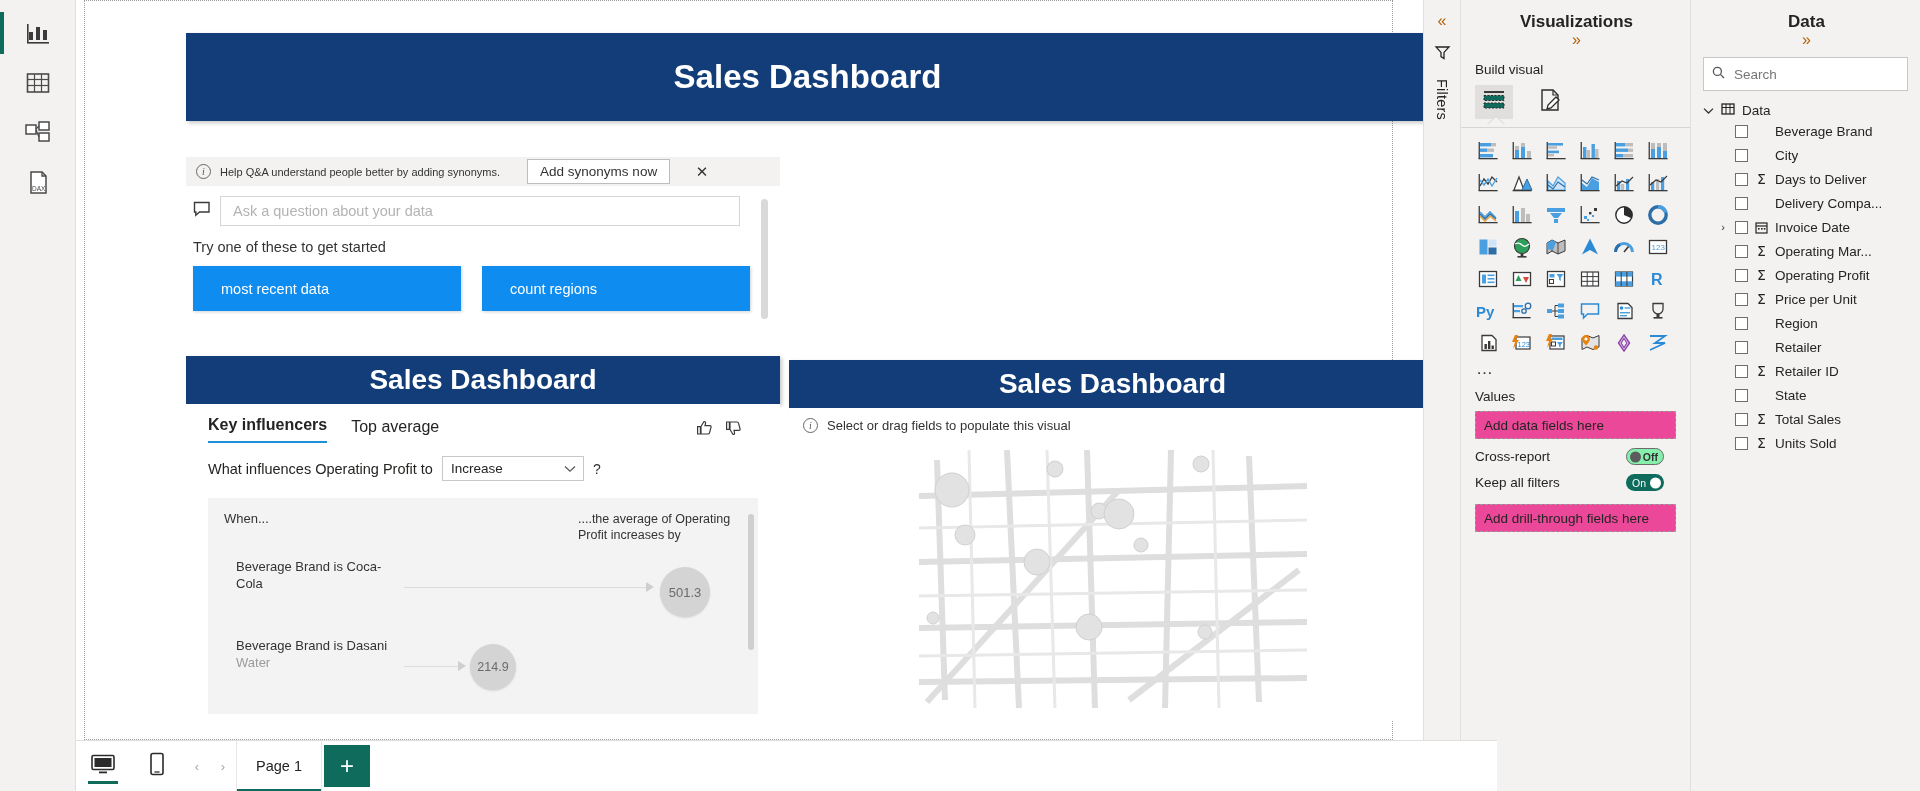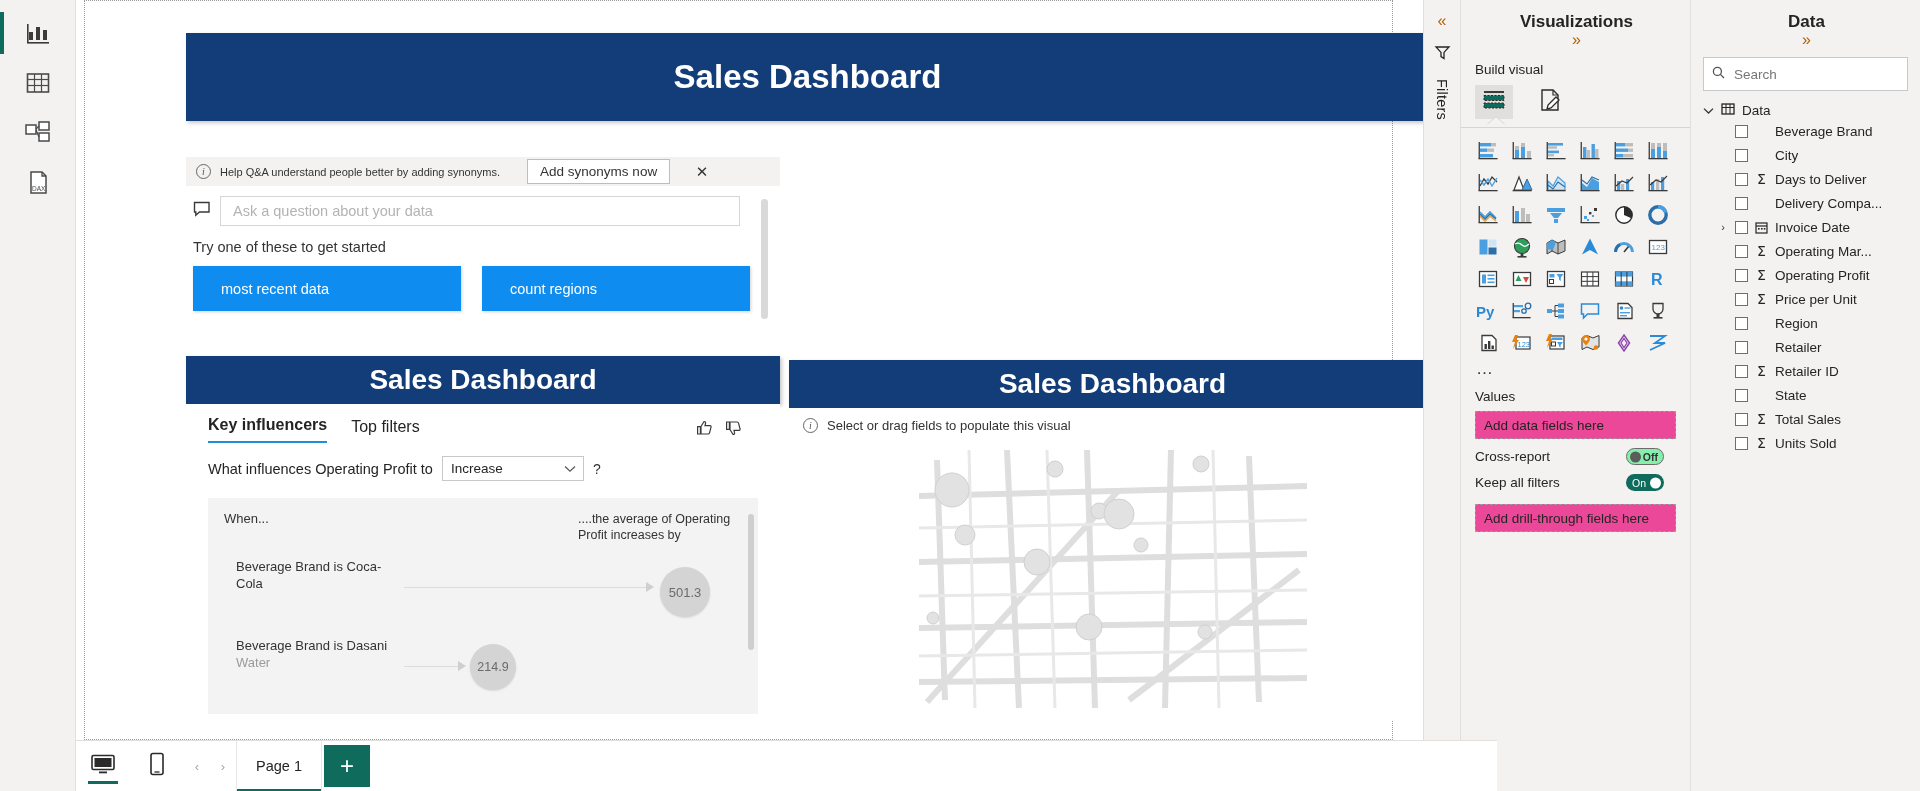--- a/index.html
+++ b/index.html
@@ -375,21 +375,21 @@
         <div class="qna-scroll"></div>
       </div>
 
       <div class="title-banner" id="banner-ki">Sales Dashboard</div>
 
       <div class="title-banner" id="banner-map">Sales Dashboard</div>
 
       <div class="ki">
         <div class="ki-tabs">
           <div class="ki-tab active">Key influencers</div>
-          <div class="ki-tab">Top filters</div>
+          <div class="ki-tab">Top average</div>
         </div>
         <div class="ki-thumbs">
           <span class="thumb-ico">
             <svg width="17" height="16" viewBox="0 0 17 16">
               <path d="M5 6.5 L8 1.5 C9.4 1.5 9.8 2.6 9.5 3.6 L9 5.6 H14 C14.9 5.6 15.3 6.3 15 7.2 L13.6 12.6 C13.4 13.5 12.9 14 12 14 H5 Z M1.6 6.6 H4.4 V14 H1.6 Z" fill="none" stroke="#3a3a3a" stroke-width="1.2"></path>
             </svg>
           </span>
           <span class="thumb-ico">
             <svg width="17" height="16" viewBox="0 0 17 16">
               <path d="M5 9.5 L8 14.5 C9.4 14.5 9.8 13.4 9.5 12.4 L9 10.4 H14 C14.9 10.4 15.3 9.7 15 8.8 L13.6 3.4 C13.4 2.5 12.9 2 12 2 H5 Z M1.6 2 H4.4 V9.4 H1.6 Z" fill="none" stroke="#3a3a3a" stroke-width="1.2"></path>

